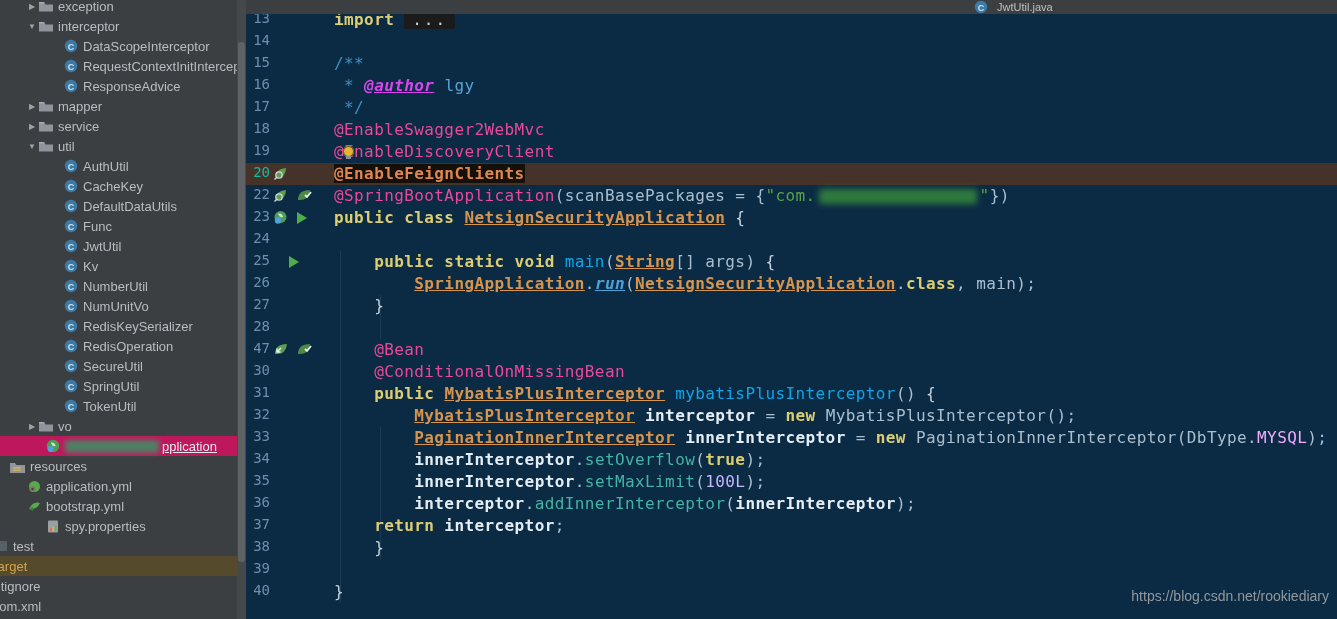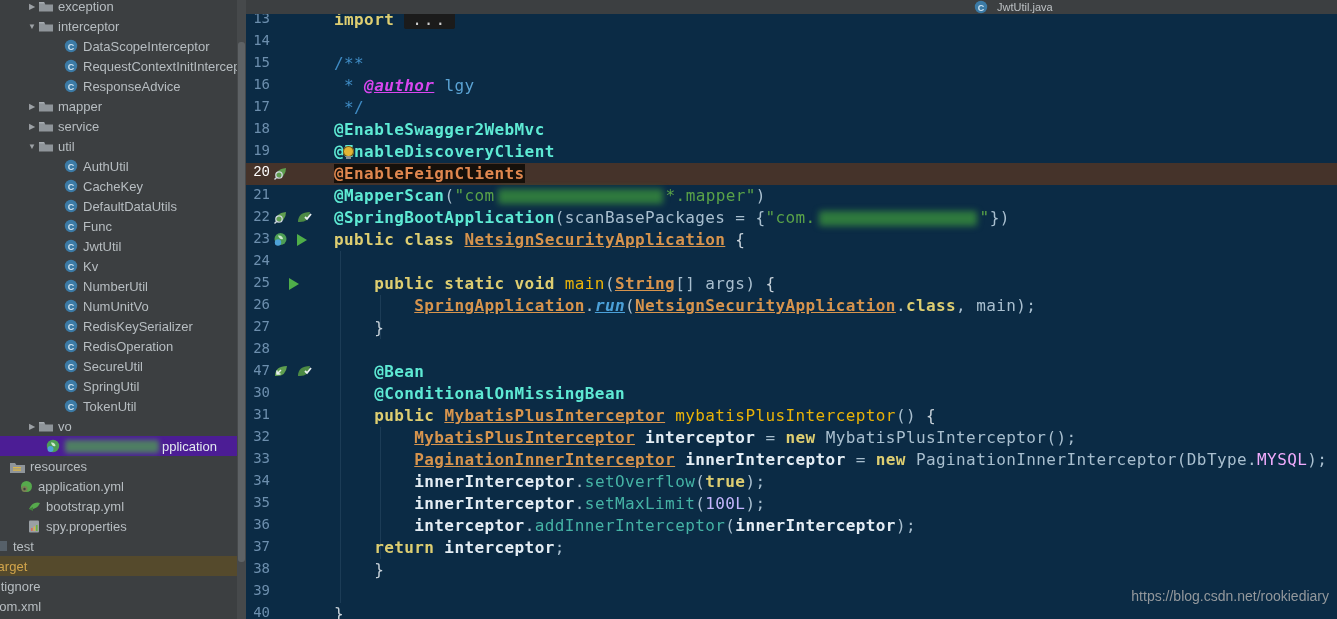--- a/index.html
+++ b/index.html
@@ -4,51 +4,51 @@
 <style>
   html,body{margin:0;padding:0;}
   body{
     width:1337px;height:619px;position:relative;overflow:hidden;
     background:#0b2b45;font-family:"Liberation Sans",sans-serif;
   }
   
   .sidebar{position:absolute;left:0;top:0;width:237px;height:619px;background:#3c3f41;overflow:hidden;z-index:3;}
   .tree{position:absolute;top:-4px;left:0;width:100%;}
   .trow{height:20px;display:flex;align-items:center;position:relative;color:#b7bdc1;font-size:13px;white-space:nowrap;}
-  .trow.selected{background:#4c1d95;color:#e3eaef;}
+  .trow.selected{background:#be185d;color:#e3eaef;text-decoration:underline;}
   .trow.hl-olive{background:#554a2c;}
   .trow.hl-olive .tlabel{color:#d2a54b;}
   .arrow{display:inline-block;width:14px;font-size:8px;color:#9da2a6;text-align:center;flex:none;}
   .ticon{display:inline-flex;margin-right:5px;flex:none;align-items:center;}
   .censor-t{display:inline-block;width:94px;height:13px;background:#4f7e63;filter:blur(2.5px);border-radius:2px;margin-right:3px;}
   
   .splitter{position:absolute;left:237px;top:0;width:9px;height:619px;background:#46494b;z-index:4;}
   .splitter .thumb{position:absolute;left:1px;width:7px;top:42px;height:520px;background:#5e6265;border-radius:3px;}
   
   .editor{position:absolute;left:246px;top:0;right:0;height:619px;background:#0b2b45;overflow:hidden;}
   .tabbar{position:absolute;top:0;left:0;right:0;height:14px;background:#3c3f41;z-index:5;}
   .tab{position:absolute;left:728px;top:0;height:14px;display:flex;align-items:center;gap:4px;color:#bdc1c4;font-size:11px;}
   .lines{position:absolute;top:9px;left:0;right:0;z-index:1;}
   .line{height:22px;position:relative;white-space:pre;font-family:"DejaVu Sans Mono",monospace;font-size:16px;letter-spacing:0.4px;color:#a9bfcf;}
   .line.hl{background:#45332a;}
   .ln{position:absolute;left:2px;width:22px;text-align:right;top:1px;color:#6d8fae;font-size:14px;letter-spacing:0;}
-  .line.hl .ln{color:#ffffff;font-family:Liberation Mono, monospace;}
+  .line.hl .ln{color:#14b8a6;}
   .gic{position:absolute;left:27px;top:3px;display:flex;gap:7px;}
   .gic.solo{left:41px;}
   .codeln{position:absolute;left:88px;top:0;line-height:22px;}
   
   .kw{color:#dece71;font-weight:bold;}
-  .ann{color:#5eead4;font-weight:bold;}
+  .ann{color:#ec4899;}
   .annhl{color:#e0874f;background:#16100a;font-weight:bold;}
   .cmt{color:#3f8cc5;}
   .cmt2{color:#5ba3d4;}
   .tag{color:#d946ef;font-style:italic;text-decoration:underline;font-weight:bold;margin-top:12px;}
   .str{color:#5aa348;}
   .cls{color:#d7944d;text-decoration:underline;font-weight:600;}
-  .mtd{color:#eab308;}
+  .mtd{color:#0ea5e9;}
   .call{color:#45b3a5;}
   .runm{color:#4ba0d8;font-style:italic;text-decoration:underline;font-weight:600;}
   .var{color:#e4edf4;font-weight:bold;}
   .num{color:#c4b5fd;margin-top:20px;}
   .enm{color:#f0abfc;}
   .def{color:#a9bfcf;}
   .brace{color:#c8d2da;}
   .fold{background:#1b1b1b;color:#d0d0d0;padding:0 8px;border-radius:2px;letter-spacing:2px;}
   .censor{display:inline-block;height:15px;background:#2f7a3e;filter:blur(3px);vertical-align:middle;border-radius:2px;margin:0 3px;}
   .bulb{position:absolute;left:97px;top:5px;width:11px;height:11px;background:#e3b434;border-radius:50%;box-shadow:0 0 0 1px #6b5a1e inset;z-index:2;}
@@ -279,40 +279,40 @@
       <div class="trow" style="padding-left: 10px;">
         <span class="ticon">
           <svg width="15" height="13">
             <path d="M0 3h5l1.4 2H15v8H0z" fill="#8f959a"></path>
             <rect x="3" y="7" width="8" height="1.4" fill="#d8b44a"></rect>
             <rect x="3" y="9.4" width="8" height="1.4" fill="#d8b44a"></rect>
           </svg>
         </span>
         <span class="tlabel">resources</span>
       </div>
-      <div class="trow" style="padding-left: 20px;">
+      <div class="trow" style="padding-left: 28px;">
         <span class="ticon">
           <svg width="13" height="13">
             <circle cx="6.5" cy="6.5" r="5.5" fill="#56a94c"></circle>
             <circle cx="4.5" cy="9" r="3" fill="#7b7f54"></circle>
             <circle cx="4.5" cy="9" r="1.2" fill="#3c3f41"></circle>
           </svg>
         </span>
         <span class="tlabel">application.yml</span>
       </div>
       <div class="trow" style="padding-left: 28px;">
         <span class="ticon">
           <svg width="13" height="13">
             <path d="M1 9 Q5 1 12 3 Q9 10 1 9" fill="#56a94c"></path>
             <path d="M1 9 l4 -2 l0 4z" fill="#3f7f3a"></path>
           </svg>
         </span>
         <span class="tlabel">bootstrap.yml</span>
       </div>
-      <div class="trow" style="padding-left: 28px;">
+      <div class="trow" style="padding-left: 28px; margin-left: 19px;">
         <span class="ticon">
           <svg width="13" height="13">
             <rect x="1" y="0.5" width="10" height="12" rx="1" fill="#9aa0a5"></rect>
             <rect x="3" y="8" width="1.6" height="3" fill="#d86b5c"></rect>
             <rect x="5.5" y="6.5" width="1.6" height="4.5" fill="#d8b44a"></rect>
             <rect x="8" y="5" width="1.6" height="6" fill="#6db33f"></rect>
           </svg>
         </span>
         <span class="tlabel">spy.properties</span>
       </div>
@@ -361,21 +361,20 @@
       <div class="line"><span class="ln">15</span><span class="codeln"><span class="cmt">/**</span></span></div>
       <div class="line"><span class="ln">16</span><span class="codeln"><span class="cmt"> * </span><span class="tag">@author</span><span class="cmt2"> lgy</span></span></div>
       <div class="line"><span class="ln">17</span><span class="codeln"><span class="cmt"> */</span></span></div>
       <div class="line"><span class="ln">18</span><span class="codeln"><span class="ann">@EnableSwagger2WebMvc</span></span></div>
       <div class="line"><span class="ln">19</span><span class="bulb"></span><span class="codeln"><span class="ann">@EnableDiscoveryClient</span></span></div>
       <div class="line hl"><span class="ln">20</span><span class="gic"><span><svg width="16" height="15">
               <path d="M3 12 Q2 3 13 2 Q13 12 3 12" fill="#5f9e4f"></path>
               <circle cx="6" cy="9" r="3.2" fill="none" stroke="#cfd8dd" stroke-width="1.3"></circle>
               <line x1="3.6" y1="11.5" x2="1.5" y2="13.5" stroke="#cfd8dd" stroke-width="1.4"></line>
             </svg></span></span><span class="codeln"><span class="annhl">@EnableFeignClients</span></span></div>
-      <div class="line"><span class="ln">21</span><span class="codeln"><span class="ann">@MapperScan</span><span class="def">(</span><span class="str">"com</span><span class="censor" style="width: 165px;"></span><span class="str">*.mapper"</span><span class="def">)</span></span></div>
       <div class="line"><span class="ln">22</span><span class="gic"><span><svg width="16" height="15">
               <path d="M3 12 Q2 3 13 2 Q13 12 3 12" fill="#5f9e4f"></path>
               <circle cx="6" cy="9" r="3.2" fill="none" stroke="#cfd8dd" stroke-width="1.3"></circle>
               <line x1="3.6" y1="11.5" x2="1.5" y2="13.5" stroke="#cfd8dd" stroke-width="1.4"></line>
             </svg></span><span><svg width="16" height="15">
               <path d="M2 12 Q2 2 14 2 Q13 13 2 12" fill="#4c8a44"></path>
               <path d="M9 7 l2 2 l4 -5" fill="none" stroke="#e8eef0" stroke-width="1.8"></path>
             </svg></span></span><span class="codeln"><span class="ann">@SpringBootApplication</span><span class="def">(scanBasePackages = {</span><span class="str">"com.</span><span class="censor" style="width: 158px;"></span><span class="str">"</span><span class="def">})</span></span></div>
       <div class="line"><span class="ln">23</span><span class="gic"><span><svg width="15" height="15">
               <circle cx="7.5" cy="7" r="6" fill="#4d9e54"></circle>

